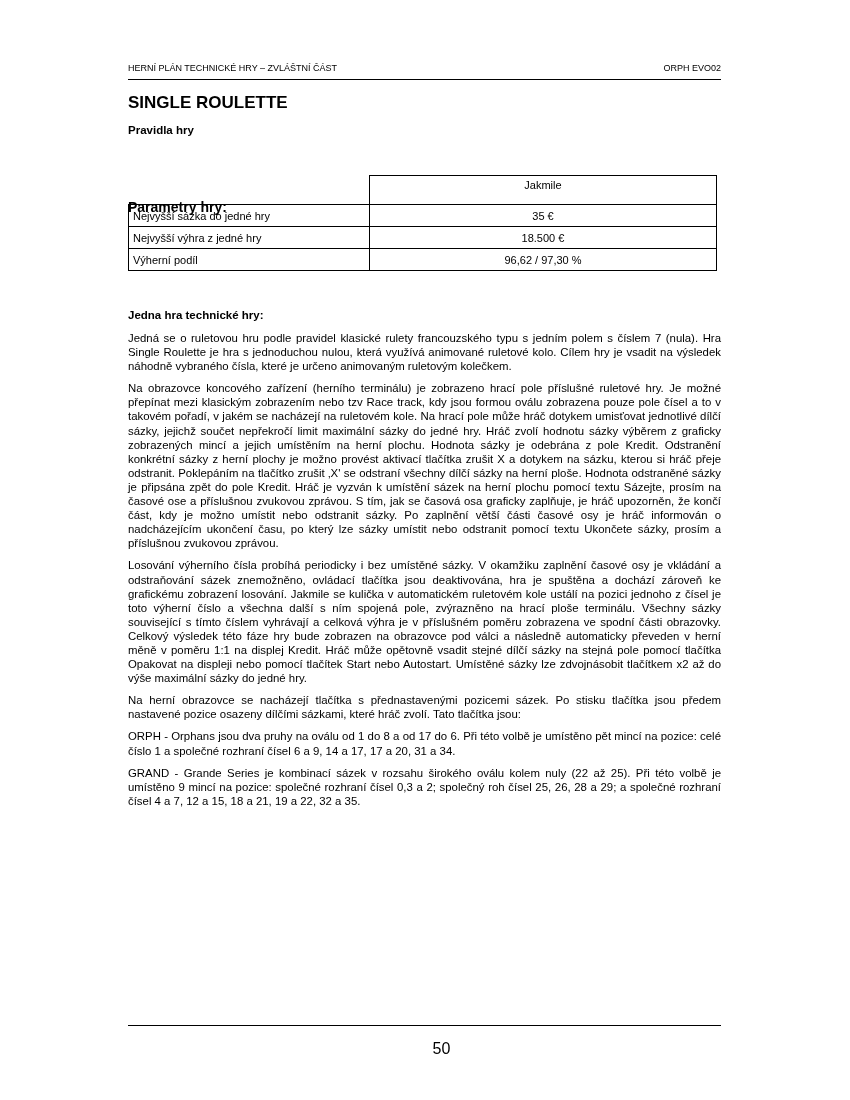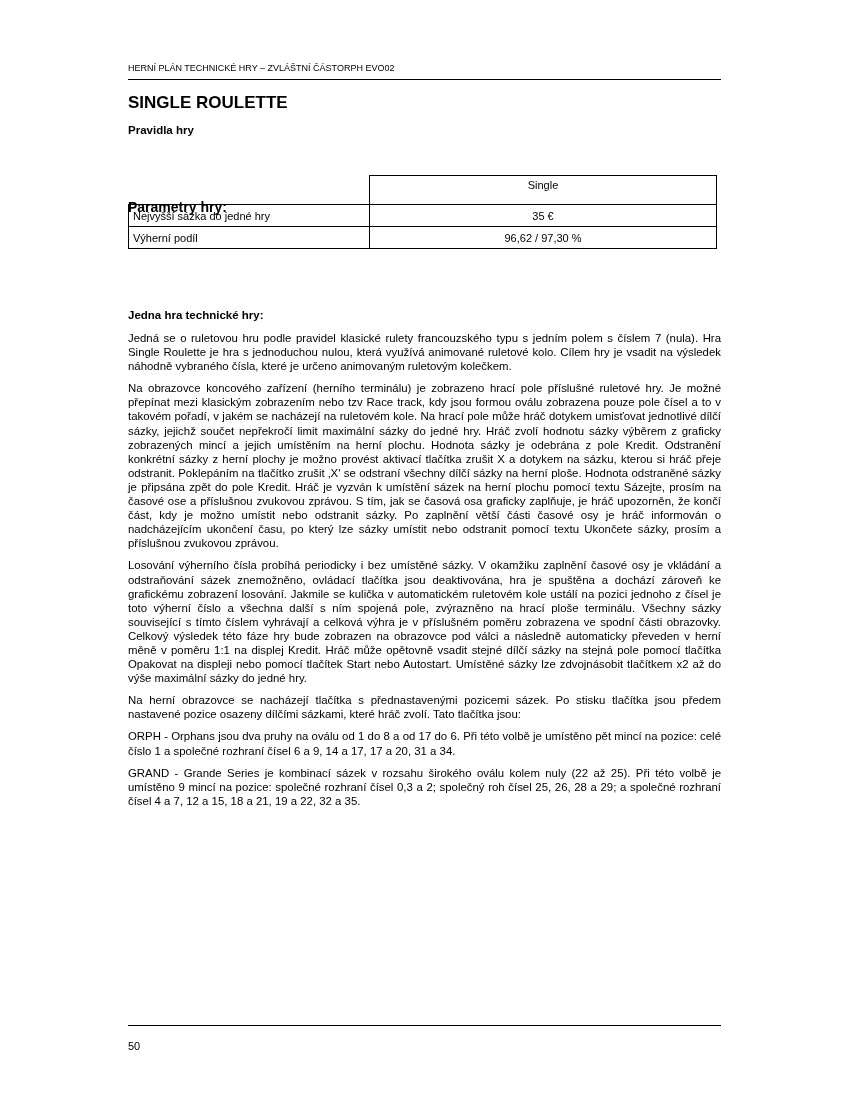--- a/index.html
+++ b/index.html
@@ -3,21 +3,21 @@
   <meta charset="utf-8">
   <style>
     html, body { margin: 0; padding: 0; background: #ffffff; }
     body {
       width: 850px; height: 1100px; position: relative; overflow: hidden;
       font-family: "Liberation Sans", sans-serif; color: #000;
     }
     .page { position: absolute; left: 128px; top: 0; width: 593px; }
     .running-header {
       position: absolute; top: 63px; left: 0; width: 593px;
-      font-size: 9px; display: flex; justify-content: flex-start;
+      font-size: 9px; display: flex; justify-content: space-between;
     }
     .header-rule { position: absolute; top: 79px; left: 0; width: 593px; border-top: 1.3px solid #000; }
     .title {
       position: absolute; top: 93px; left: 0; width: 593px; text-align: left;
       font-weight: bold; font-size: 17px;
     }
     .subtitle {
       position: absolute; top: 124px; left: 0; width: 593px; text-align: left;
       font-weight: bold; font-size: 11.5px;
     }
@@ -38,21 +38,21 @@
     .section-heading {
       position: absolute; top: 309px; left: 0; font-weight: bold; font-size: 11.5px;
     }
     .body-text {
       position: absolute; top: 331px; left: 0; width: 593px;
       font-size: 11.4px; line-height: 14.1px; text-align: justify;
     }
     .body-text p { margin: 0 0 8px 0; }
     .footer-rule { position: absolute; top: 1025px; left: 0; width: 593px; border-top: 1px solid #000; }
     .page-number {
-      position: absolute; top: 1040px; left: 0; width: 593px; text-align: left; font-size: 11px;
+      position: absolute; top: 1040px; left: 17px; width: 593px; text-align: center; font-size: 16px;
     }
   </style>
 </head>
 <body>
 
 <div class="page">
   <div class="running-header">
     <span>HERNÍ PLÁN TECHNICKÉ HRY – ZVLÁŠTNÍ ČÁST</span>
     <span>ORPH EVO02</span>
   </div>
@@ -60,25 +60,29 @@
 
   <div class="title">SINGLE ROULETTE</div>
   <div class="subtitle">Pravidla hry</div>
 
   <div class="params-heading">Parametry hry:</div>
 
   <table class="params">
     <tbody>
         <tr class="head">
       <td class="blank col1"></td>
-      <td class="val">Single</td>
+      <td class="val">Jakmile</td>
     </tr>
     <tr>
       <td class="col1">Nejvyšší sázka do jedné hry</td>
       <td class="val">35 €</td>
+    </tr>
+    <tr>
+      <td class="col1">Nejvyšší výhra z jedné hry</td>
+      <td class="val">18.500 €</td>
     </tr>
     <tr>
       <td class="col1">Výherní podíl</td>
       <td class="val">96,62 / 97,30 %</td>
     </tr>
   </tbody>
     </table>
 
   <div class="section-heading">Jedna hra technické hry:</div>
 

